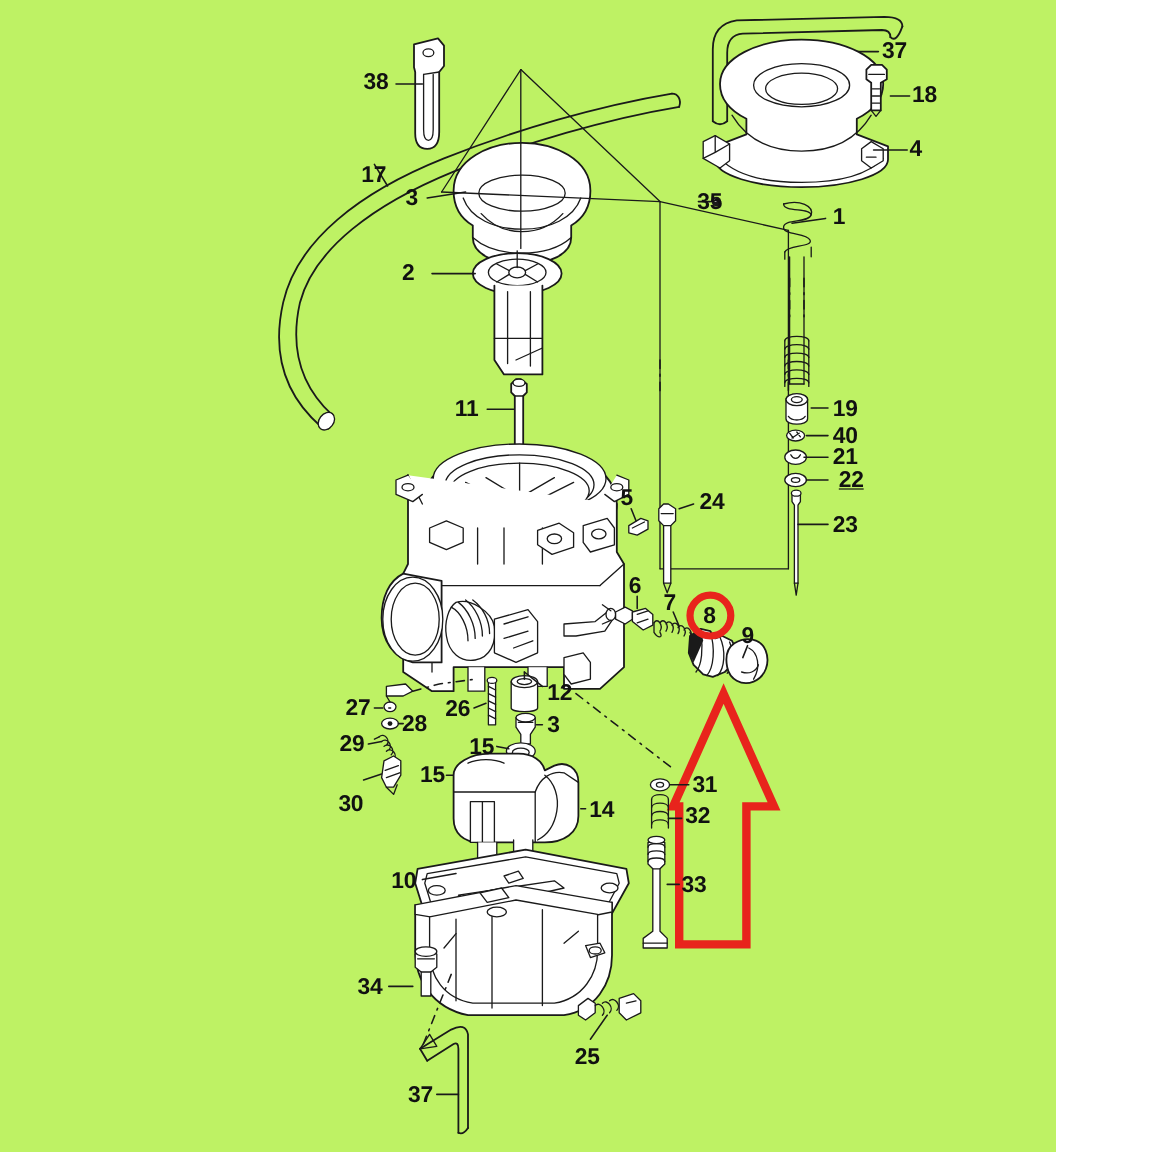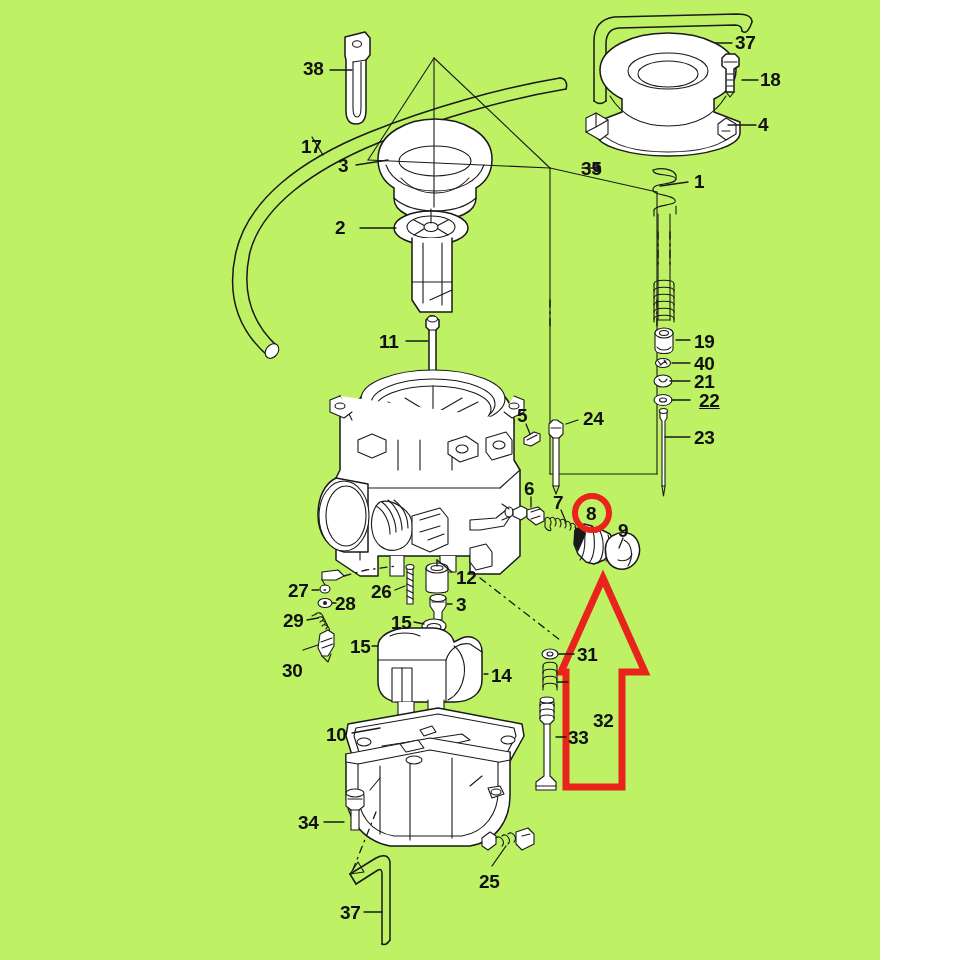--- a/index.html
+++ b/index.html
@@ -488,20 +488,20 @@
   <div class="lbl" style="left:371px;  top:582px;">26</div>
   <div class="lbl" style="left:456px;  top:568px;">12</div>
   <div class="lbl" style="left:456px;  top:595px;">3</div>
   <div class="lbl" style="left:335px;  top:594px;">28</div>
   <div class="lbl" style="left:283px;  top:611px;">29</div>
   <div class="lbl" style="left:282px;  top:641px;margin-top:20px;">30</div>
   <div class="lbl" style="left:391px;  top:613px;">15</div>
   <div class="lbl" style="left:350px;  top:637px;">15</div>
   <div class="lbl" style="left:491px;  top:666px;">14</div>
   <div class="lbl" style="left:577px;  top:645px;">31</div>
-  <div class="lbl" style="left:571px;  top:711px;padding-left:22px;">32</div>
+  <div class="lbl" style="left:571px;  top:671px;">32</div>
   <div class="lbl" style="left:568px;  top:728px;">33</div>
   <div class="lbl" style="left:326px;  top:725px;">10</div>
   <div class="lbl" style="left:298px;  top:813px;">34</div>
   <div class="lbl" style="left:479px;  top:872px;">25</div>
   <div class="lbl" style="left:340px;  top:903px;">37</div>
 
 </div>
 
 </body></html>

